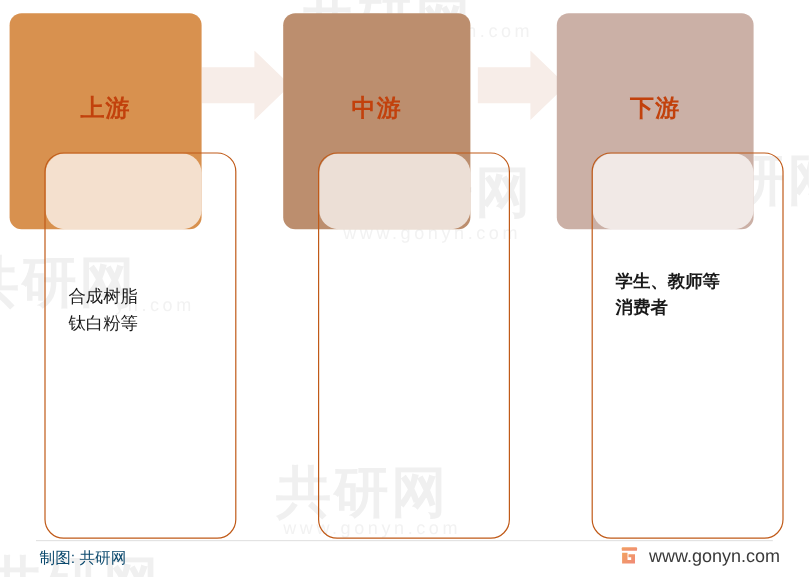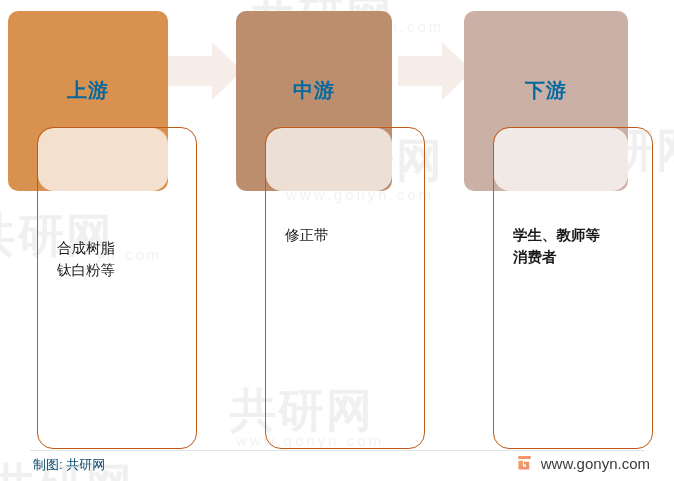--- a/index.html
+++ b/index.html
@@ -31,21 +31,21 @@
     position:absolute;
     border-radius:10px;
     z-index:1;
   }
   .hdr-label{
     position:absolute;
     width:100%;
     text-align:center;
     font-size:20px;
     font-weight:bold;
-    color:#0369a1;
+    color:#c2410c;
     z-index:4;
     letter-spacing:1px;
   }
 
   
   .obox{
     position:absolute;
     border:1.6px solid #C05A18;
     border-radius:16px;
     background:transparent;
@@ -134,21 +134,20 @@
   <div class="obox-fill" style="left:38px;top:128px;width:130px;height:63px;"></div>
   <div class="hdr-label" style="left:8px;top:77px;width:160px;">上游</div>
   <div class="obox" style="left: 37px; top: 127px; width: 160px; height: 322px; border-color: rgb(192, 90, 24);"></div>
   <div class="obox-text" style="left:57px;top:224px;width:132px;margin-top:13px;">合成树脂
 钛白粉等</div>
 
   <div class="hdr" style="left:236px;top:11px;width:156px;height:180px;background:#BC8E6E;"></div>
   <div class="obox-fill" style="left:266px;top:128px;width:126px;height:63px;"></div>
   <div class="hdr-label" style="left:236px;top:77px;width:156px;">中游</div>
   <div class="obox" style="left: 265px; top: 127px; width: 160px; height: 322px; border-color: rgb(192, 90, 24);"></div>
-  <div class="obox-text" style="left:285px;top:224px;width:132px;">修正带</div>
 
   <div class="hdr" style="left:464px;top:11px;width:164px;height:180px;background:#CBB0A6;"></div>
   <div class="obox-fill" style="left:494px;top:128px;width:134px;height:63px;"></div>
   <div class="hdr-label" style="left:464px;top:77px;width:164px;">下游</div>
   <div class="obox" style="left: 493px; top: 127px; width: 160px; height: 322px; border-color: rgb(192, 90, 24);"></div>
   <div class="obox-text" style="left:513px;top:224px;width:138px;font-weight:bold;">学生、教师等
 消费者</div>
 
   <div class="divider"></div>
 

